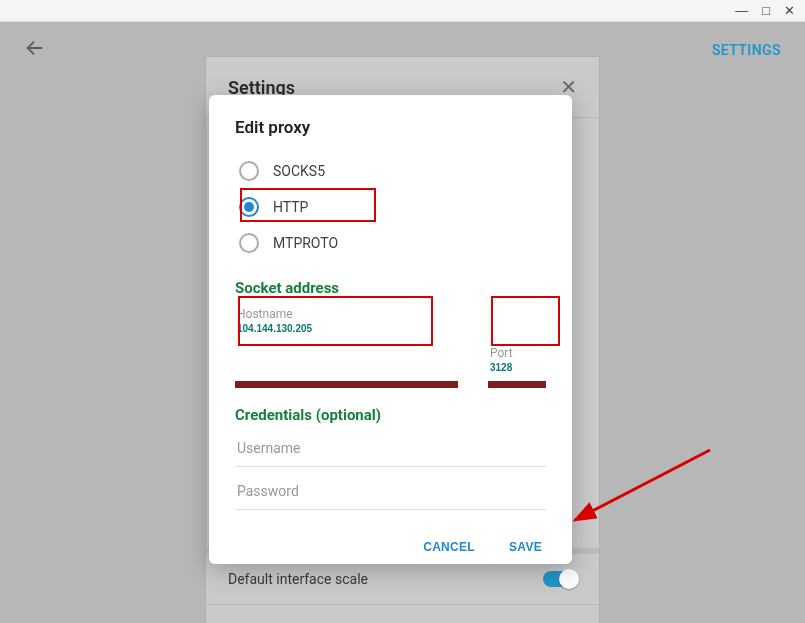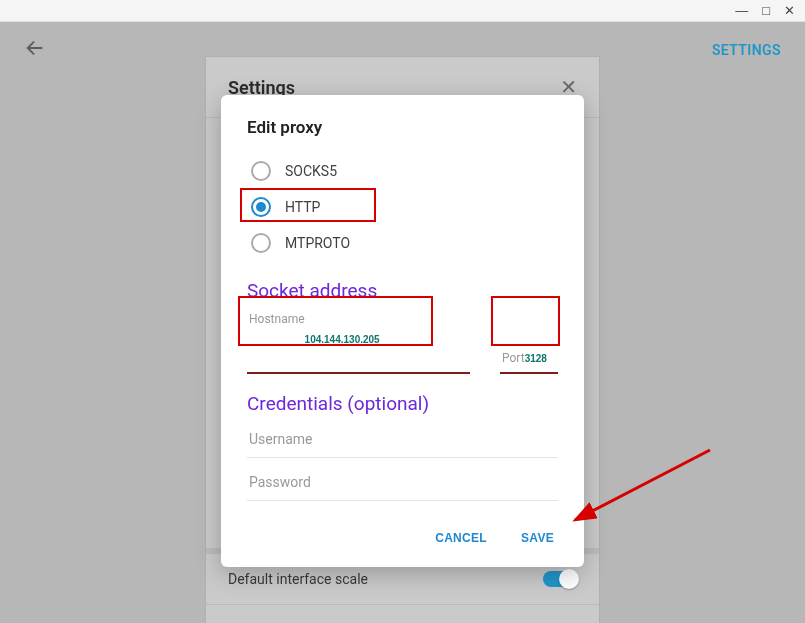--- a/index.html
+++ b/index.html
@@ -107,26 +107,26 @@
       width: 20px; height: 20px;
       background: #fff;
       border-radius: 50%;
       box-shadow: 0 1px 2px rgba(0,0,0,.3);
     }
 
     
     .modal {
       position: absolute;
       top: 95px;
-      left: 221px;
+      left: 209px;
       width: 363px;
       background: #fff;
       border-radius: 6px;
       box-shadow: 0 6px 24px rgba(0,0,0,.25);
-      padding: 22px 26px 16px;
+      padding: 22px 26px 4px;
       z-index: 10;
     }
     .modal h3 {
       font-size: 17px;
       font-weight: 600;
       color: #222;
       margin-bottom: 16px;
     }
     .radio-row {
       display: flex;
@@ -152,34 +152,35 @@
       width: 10px; height: 10px;
       background: #1e88d0;
       border-radius: 50%;
     }
     .radio-label {
       font-size: 14px;
       color: #404040;
       text-align: right;
     }
     .section-label {
-      font-size: 19px;
-      font-weight: 400;
-      color: #6d28d9;
+      font-size: 15px;
+      font-weight: 700;
+      color: #15803d;
       margin-top: 18px;
       margin-bottom: 6px;
     }
     .field-row {
       display: flex;
       gap: 30px;
       margin-bottom: 4px;
     }
     .field {
       display: flex;
-      border-bottom: 2px solid #7f1d1d;
+      flex-direction: column;
+      border-bottom: 7px solid #7f1d1d;
       padding: 4px 2px 6px;
     }
     .field.host { flex: 1; }
     .field.port { width: 58px; margin-top: 39px; }
     .field-label {
       font-size: 12px;
       color: #999;
     }
     .field-value {
       font-size: 10px;

